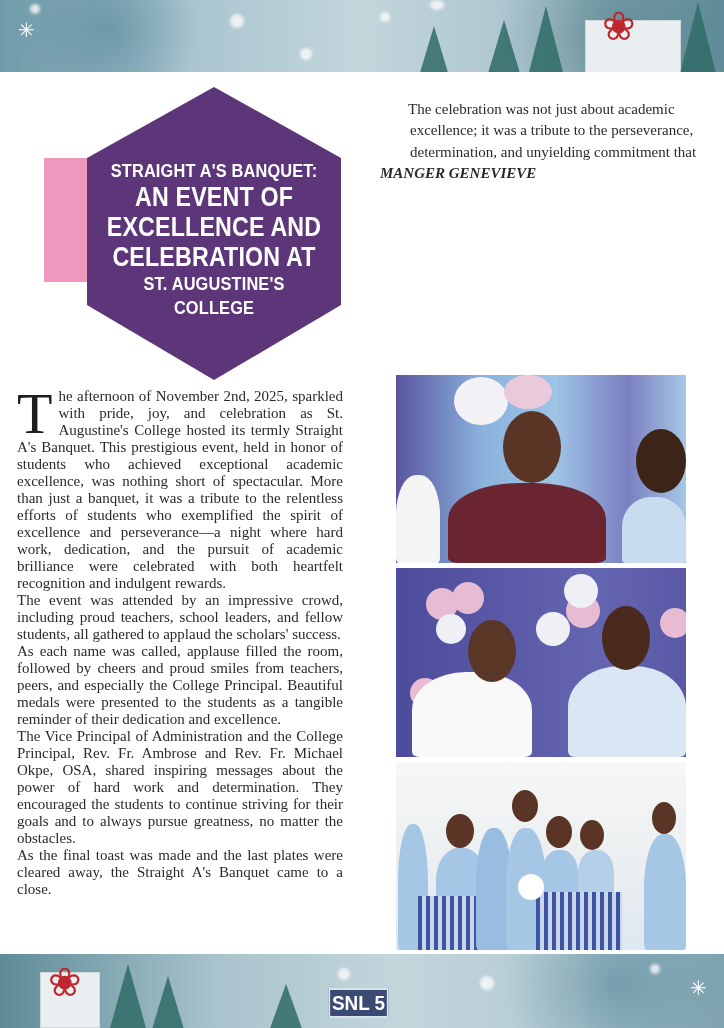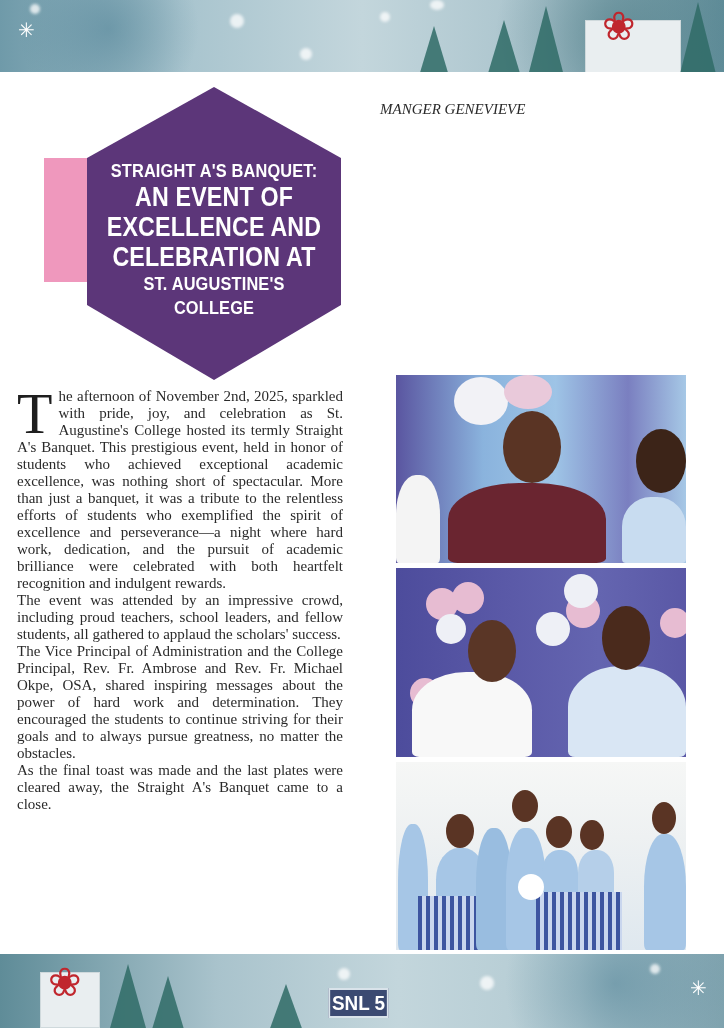--- a/index.html
+++ b/index.html
@@ -42,21 +42,21 @@
   .hex-big { font-size: 27px; line-height: 30px; }
   .hex-last { font-size: 19px; line-height: 24px; }
 
   
   .col-left { position: absolute; left: 17px; top: 388px; width: 326px; font-size: 15px; line-height: 17px; text-align: justify; }
   .col-left p { margin: 0; }
   .dropcap { float: left; font-size: 58px; line-height: 44px; margin: 4px 6px 0 0; color: #1e1e1e; }
   .col-right { position: absolute; left: 380px; top: 99px; width: 326px; font-size: 15px; line-height: 21.4px; text-align: justify; }
   .col-right p { margin: 0; }
   .indent-block { padding-left: 30px; }
-  .signature { font-weight: normal; font-style: italic; }
+  .signature { font-weight: bold; font-style: italic; }
 
   
   .photo { position: absolute; left: 396px; width: 290px; overflow: hidden; }
   .photo-1 { top: 375px; height: 188px;
     background: linear-gradient(90deg, #5a55a0 0%, #8ab3dd 30%, #9ec4e6 55%, #7a7fc0 80%, #a6c8e6 100%); }
   .photo-2 { top: 568px; height: 189px;
     background: linear-gradient(90deg, #4d4c9c 0%, #5b5aa8 40%, #6465b0 70%, #5a58a6 100%); }
   .photo-3 { top: 762px; height: 188px;
     background: linear-gradient(180deg, #f6f7f6 0%, #eef1f2 40%, #dfe8ef 100%); }
   .balloon { position: absolute; border-radius: 50%; }
@@ -94,26 +94,32 @@
 <div class="hexagon"></div>
 <div class="hex-text">
   <div class="hex-line1">STRAIGHT A'S BANQUET:</div>
   <div class="hex-big">AN EVENT OF</div>
   <div class="hex-big">EXCELLENCE AND</div>
   <div class="hex-big">CELEBRATION AT</div>
   <div class="hex-last">ST. AUGUSTINE'S COLLEGE</div>
 </div>
 
 <div class="col-right">
+  <div class="indent-block">
+    <p style="text-indent:-2px; padding-left:0;">The celebration was not just about academic</p>
+    <p>excellence; it was a tribute to the perseverance,</p>
+    <p>determination, and unyielding commitment that</p>
+  </div>
   <p class="signature">MANGER GENEVIEVE</p>
 </div>
 
 <div class="col-left">
   <p><span class="dropcap">T</span><span>he afternoon of November 2nd, 2025, sparkled with pride, joy, and celebration as St. Augustine's College hosted its termly Straight A's Banquet. This prestigious event, held in honor of students who achieved exceptional academic excellence, was nothing short of spectacular. More than just a banquet, it was a tribute to the relentless efforts of students who exemplified the spirit of excellence and perseverance—a night where hard work, dedication, and the pursuit of academic brilliance were celebrated with both heartfelt recognition and indulgent rewards.</span></p>
   <p>The event was attended by an impressive crowd, including proud teachers, school leaders, and fellow students, all gathered to applaud the scholars' success.</p>
+  <p>As each name was called, applause filled the room, followed by cheers and proud smiles from teachers, peers, and especially the College Principal. Beautiful medals were presented to the students as a tangible reminder of their dedication and excellence.</p>
   <p>The Vice Principal of Administration and the College Principal, Rev. Fr. Ambrose and Rev. Fr. Michael Okpe, OSA, shared inspiring messages about the power of hard work and determination. They encouraged the students to continue striving for their goals and to always pursue greatness, no matter the obstacles.</p>
   <p>As the final toast was made and the last plates were cleared away, the Straight A's Banquet came to a close.</p>
 </div>
 
 <div class="photo photo-1">
   <span class="balloon" style="left:58px;top:2px;width:54px;height:48px;background:#f2f2f6;"></span>
   <span class="balloon" style="left:108px;top:0px;width:48px;height:34px;background:#e9c9da;"></span>
   <span class="person" style="left:0px;top:100px;width:44px;height:88px;background:#f4f4f4;"></span>
   <span class="person" style="left:52px;top:108px;width:158px;height:80px;background:#6a2530;"></span>
   <span class="head" style="left:107px;top:36px;width:58px;height:72px;"></span>

